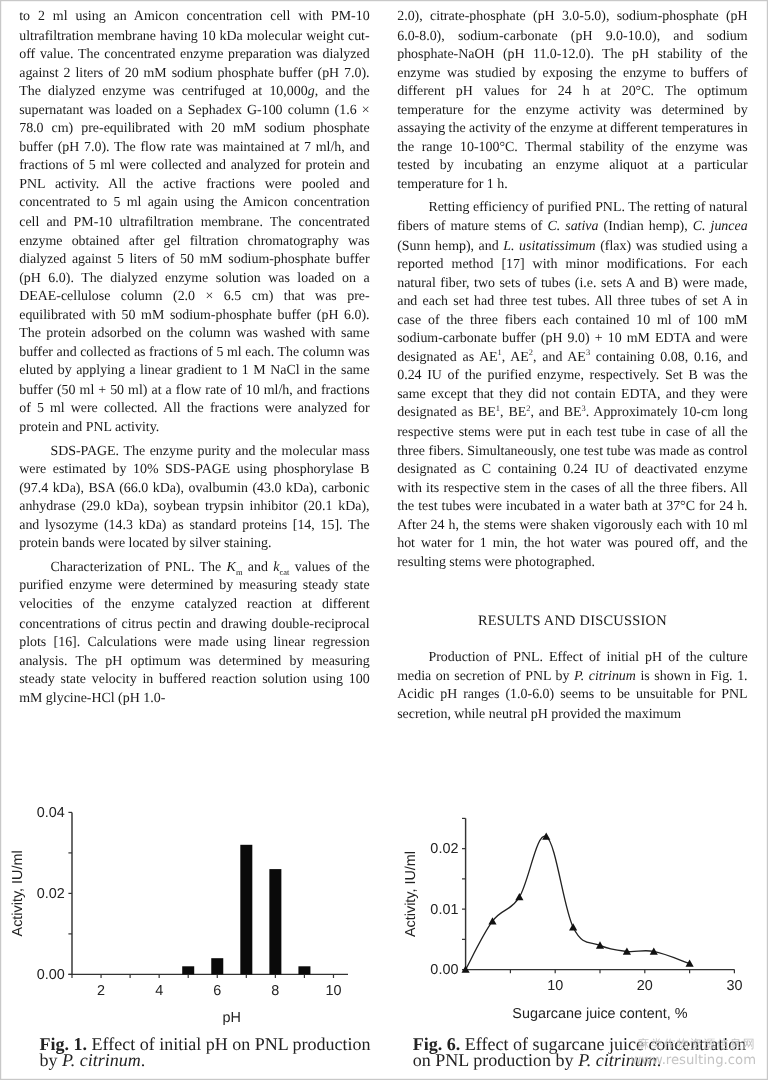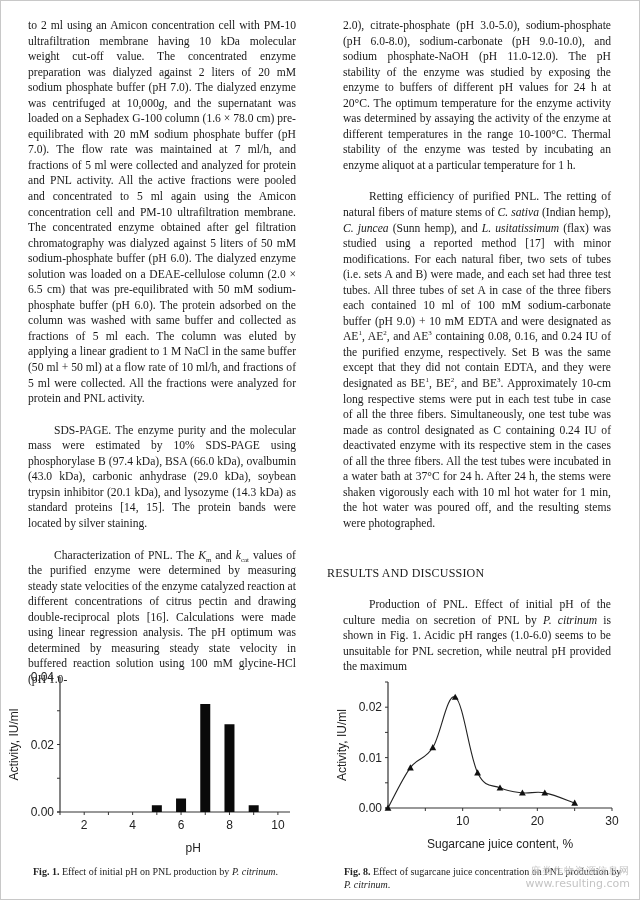--- a/index.html
+++ b/index.html
@@ -2,31 +2,31 @@
 <html><head>
 <meta charset="utf-8">
 <style>
   html,body{margin:0;padding:0;background:#fff;}
   body{width:640px;height:900px;position:relative;overflow:hidden;
        font-family:"Liberation Serif","DejaVu Serif",serif;color:#1a1a1a;}
   .frame{position:absolute;left:0;top:0;width:638px;height:898px;border:1px solid #c8c8c8;}
   .col{position:absolute;top:2px;font-size:11.6px;line-height:15.55px;text-align:justify;}
   .col-left{left:12px;width:300px;}
   .col-right{left:327px;width:300px;}
-  .col p{margin:16px;}
+  .col p{margin:4px;}
   .indent{text-indent:26px;}
   .run{font-weight:normal;}
-  .heading{text-align:left;margin:34px 0 14px 0 !important;font-size:12px;letter-spacing:0.2px;}
+  .heading{text-align:center;margin:34px 0 14px 0 !important;font-size:12px;letter-spacing:0.2px;}
   .it{font-style:italic;}
   sup{font-size:7px;line-height:0;}
   sub{font-size:7px;line-height:0;}
   .chart{position:absolute;}
   .chart svg{overflow:visible;}
   .chart text{font-family:"Liberation Sans","DejaVu Sans",sans-serif;fill:#222;}
-  .caption{position:absolute;font-size:10px;line-height:13px;color:#222;}
+  .caption{position:absolute;font-size:15px;line-height:13px;color:#222;}
   .caption b{font-weight:bold;}
   .watermark{position:absolute;right:10px;bottom:10px;color:#c4c4c4;
              font-family:"DejaVu Sans",sans-serif;font-size:11px;text-align:right;line-height:13px;}
   .watermark .cn{font-size:10px;letter-spacing:1px;}
 </style>
 </head>
 <body>
 
 <div class="frame"></div>
 
@@ -125,19 +125,19 @@
         <text x="62" y="51.2" font-size="12" text-anchor="end">0.02</text>
         <text x="142.66666666666666" y="165" font-size="12" text-anchor="middle">10</text>
         <text x="217.33333333333331" y="165" font-size="12" text-anchor="middle">20</text>
         <text x="292" y="165" font-size="12" text-anchor="middle">30</text>
         <text x="180" y="188" font-size="12" text-anchor="middle">Sugarcane juice content, %</text>
         <text x="0" y="0" font-size="12" text-anchor="middle" transform="translate(26,85) rotate(-90)">Activity, IU/ml</text>
       </g>
   </svg>
 </div>
 <div class="caption" style="left:344px;top:865px;width:280px;">
-  <b>Fig. 8.</b><span> Effect of sugarcane juice concentration on PNL production by </span><i>P. citrinum</i><span>.</span>
+  <b>Fig. 6.</b><span> Effect of sugarcane juice concentration on PNL production by </span><i>P. citrinum</i><span>.</span>
 </div>
 
 <div class="watermark">
   <div class="cn">麻类作物资源信息网</div>
   <div>www.resulting.com</div>
 </div>
 
 </body></html>

